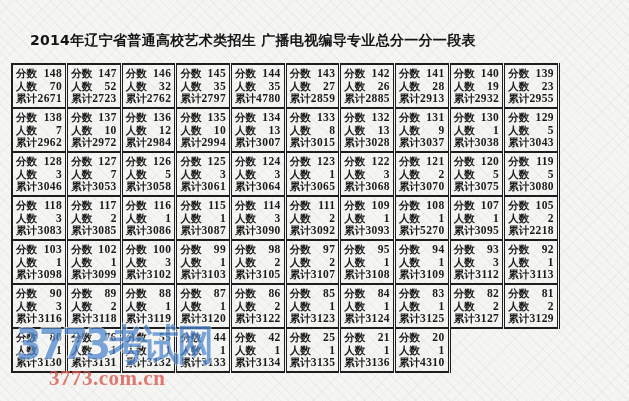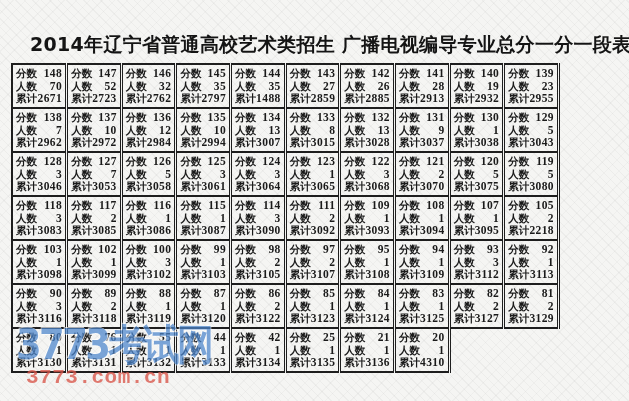--- a/index.html
+++ b/index.html
@@ -7,23 +7,22 @@
   .page{
     position:relative;width:629px;height:401px;
     background-color:#f5f5f3;
     background-image:
       repeating-linear-gradient(45deg, rgba(90,90,90,.055) 0 1px, transparent 1px 6px),
       repeating-linear-gradient(135deg, rgba(90,90,90,.045) 0 1px, transparent 1px 9px);
     font-family:"Liberation Serif", serif;
   }
   .title{
     position:absolute;top:32px;left:0;right:0;
-    text-align:center;
     font-family:"DejaVu Sans", sans-serif;
-    font-weight:bold;font-size:19px;color:#141414;
+    font-weight:bold;font-size:14px;color:#141414;
     letter-spacing:.3px;white-space:nowrap;margin-left:30px;
   }
   table.score-table{
     position:absolute;left:11px;top:63px;width:549px;
     border-collapse:collapse;table-layout:fixed;padding-left:8px;
   }
   td.block{
     height:40px;
     border-right:3px double #1e1e1e;
     border-bottom:2px solid #1e1e1e;
@@ -40,22 +39,22 @@
   .val{font-family:"Liberation Serif", serif;letter-spacing:.4px;}
   .wm-name{
     position:absolute;left:16px;top:322px;z-index:5;
     font-family:"DejaVu Sans", sans-serif;
     font-weight:900;font-size:42px;line-height:1.1;
     letter-spacing:-3px;transform:scaleX(.88);transform-origin:left center;
     opacity:.72;white-space:nowrap;
     text-shadow:1px 1px 0 rgba(255,255,255,.9), -1px -1px 0 rgba(255,255,255,.9);
   }
   .wm-url{
-    position:absolute;left:26px;top:366px;z-index:5;
-    font-family:Liberation Mono, monospace;
+    position:absolute;left:49px;top:366px;z-index:5;
+    font-family:Liberation Serif, serif;
     font-weight:800;font-size:21px;letter-spacing:.5px;
     opacity:.78;white-space:nowrap;
   }
 </style>
 </head>
 <body>
 
 <div class="page">
   <div class="title">2014年辽宁省普通高校艺术类招生 广播电视编导专业总分一分一段表</div>
 
@@ -122,21 +121,21 @@
             <div class="line">
               <span class="lbl">分数</span>
               <span class="val">144</span>
             </div>
             <div class="line">
               <span class="lbl">人数</span>
               <span class="val">35</span>
             </div>
             <div class="line">
               <span class="lbl">累计</span>
-              <span class="val">1488</span>
+              <span class="val">4780</span>
             </div>
           </td>
           <td class="block">
             <div class="line">
               <span class="lbl">分数</span>
               <span class="val">143</span>
             </div>
             <div class="line">
               <span class="lbl">人数</span>
               <span class="val">27</span>
@@ -590,21 +589,21 @@
             <div class="line">
               <span class="lbl">分数</span>
               <span class="val">108</span>
             </div>
             <div class="line">
               <span class="lbl">人数</span>
               <span class="val">1</span>
             </div>
             <div class="line">
               <span class="lbl">累计</span>
-              <span class="val">3094</span>
+              <span class="val">5270</span>
             </div>
           </td>
           <td class="block">
             <div class="line">
               <span class="lbl">分数</span>
               <span class="val">107</span>
             </div>
             <div class="line">
               <span class="lbl">人数</span>
               <span class="val">1</span>

